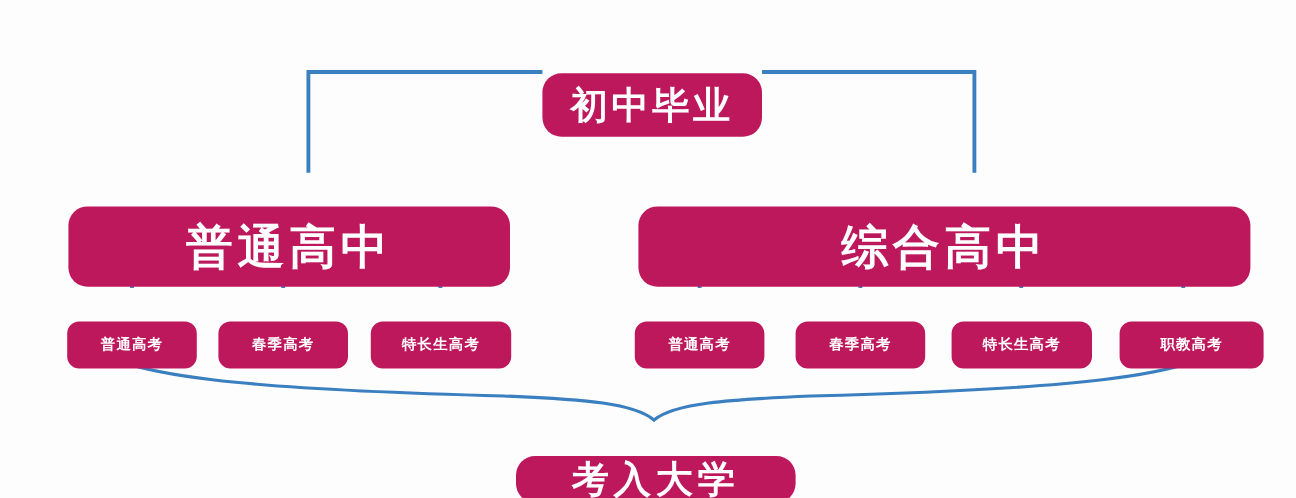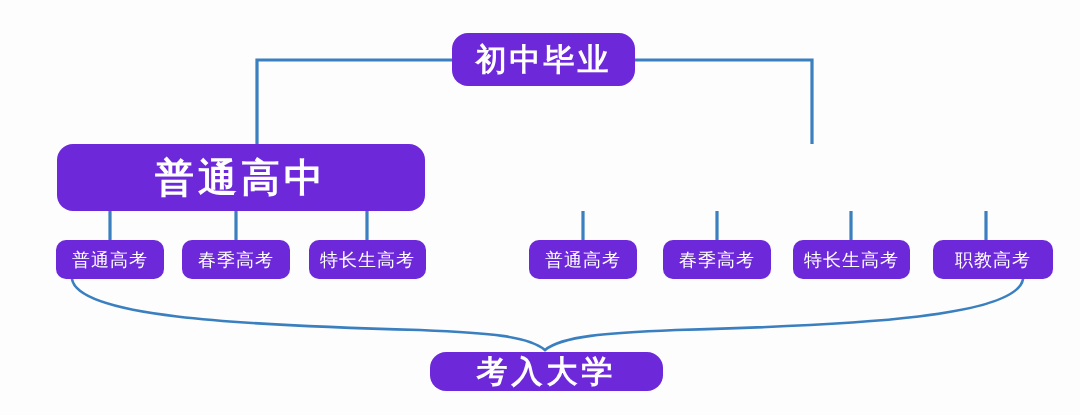--- a/index.html
+++ b/index.html
@@ -11,41 +11,42 @@
     position:relative;
   }
   #diagram{position:absolute;top:0;left:0;width:1080px;height:415px;}
   .lines{position:absolute;top:0;left:0;width:1080px;height:415px;pointer-events:none;}
   .node{
     position:absolute;
     box-sizing:border-box;
     display:flex;align-items:center;justify-content:center;
     color:#ffffff;
     text-align:center;
-    background:#6d28d9;
+    background:#be185d;
     border-radius:14px;
     white-space:nowrap;
     letter-spacing:2px;
+    margin-top:28px;
   }
   .node.root{
     border-radius:16px;
     font-size:31px;
     font-weight:bold;
     letter-spacing:3px;
   }
   .node.major{
     border-radius:16px;
     font-size:39px;
     font-weight:bold;
     letter-spacing:4px;
   }
   .node.leaf{
     border-radius:10px;
-    font-size:18px;
-    font-weight:normal;
+    font-size:12px;
+    font-weight:bold;
     letter-spacing:1px;
   }
   .node.goal{
     border-radius:16px;
     font-size:31px;
     font-weight:bold;
     letter-spacing:4px;
   }
 </style>
 </head>
@@ -77,20 +78,23 @@
   </svg>
 
   <div class="node root" style="left:452px;top:33px;width:183px;height:53px;">
     <span>初中毕业</span>
   </div>
 
   <div class="node major" style="left:57px;top:144px;width:368px;height:67px;">
     <span>普通高中</span>
   </div>
 
+  <div class="node major" style="left:532px;top:144px;width:510px;height:67px;">
+    <span>综合高中</span>
+  </div>
 
   <div class="node leaf" style="left:56px;top:240px;width:108px;height:39px;">
     <span>普通高考</span>
   </div>
   <div class="node leaf" style="left:182px;top:240px;width:108px;height:39px;">
     <span>春季高考</span>
   </div>
   <div class="node leaf" style="left:309px;top:240px;width:117px;height:39px;">
     <span>特长生高考</span>
   </div>

